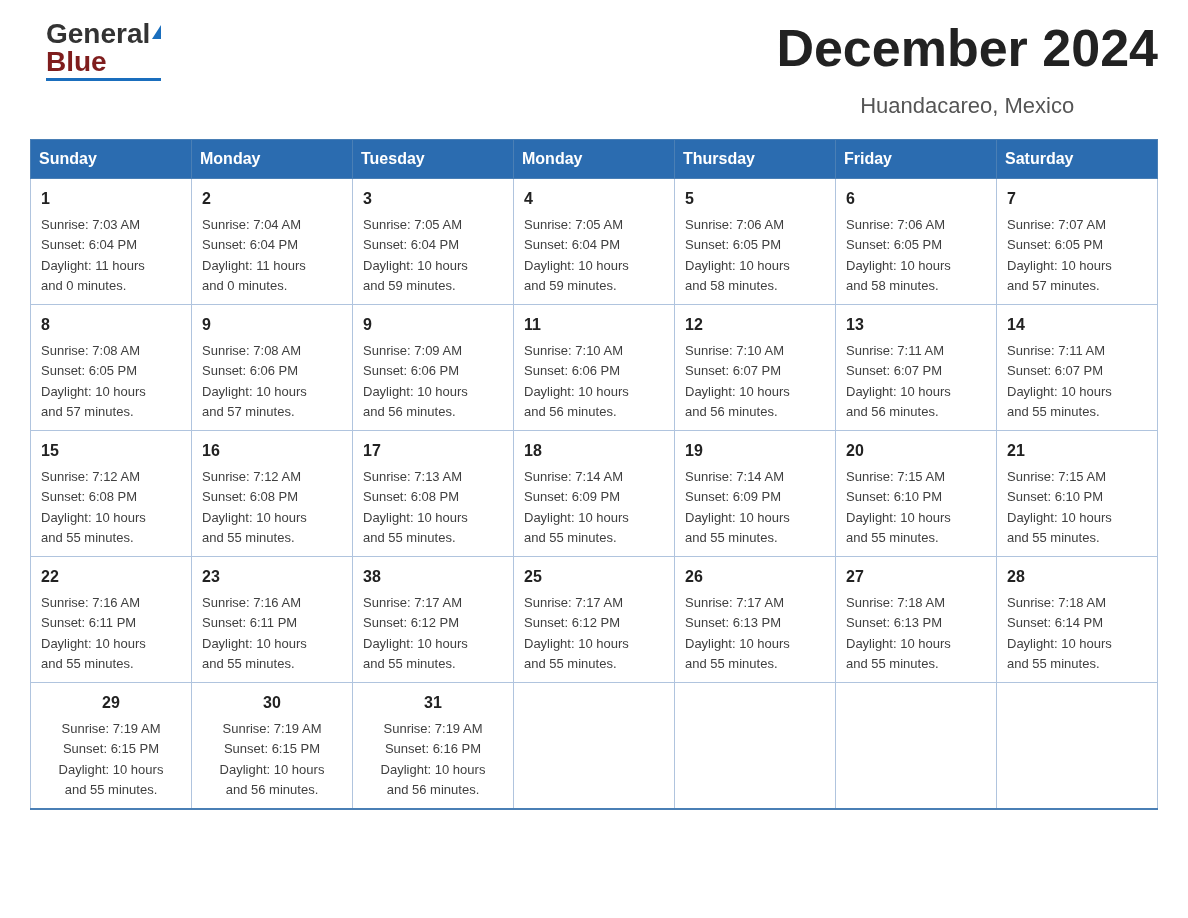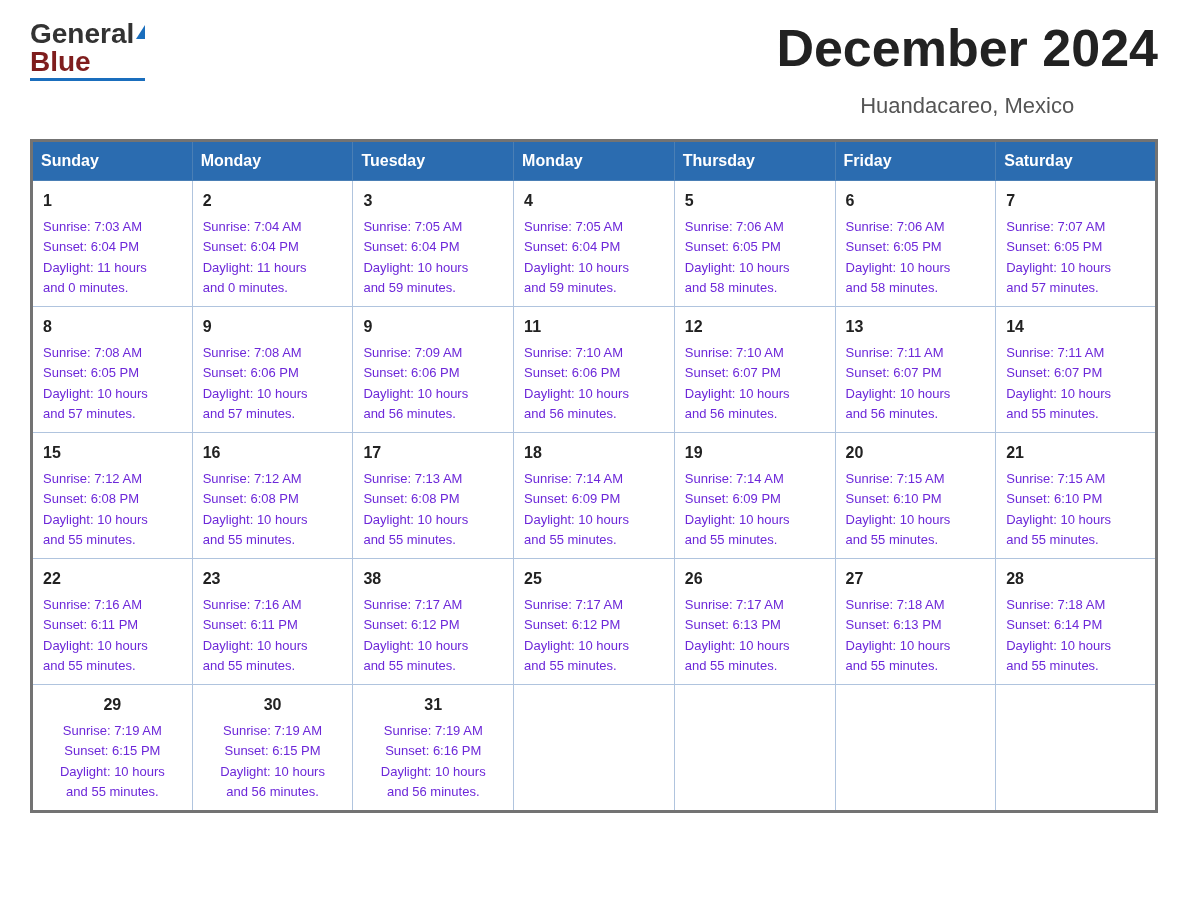--- a/index.html
+++ b/index.html
@@ -13,20 +13,21 @@
     .header {
       display: flex;
       justify-content: space-between;
       align-items: flex-start;
       margin-bottom: 20px;
     }
     .logo {
       display: flex;
       flex-direction: column;
       align-items: flex-start;
+      margin-left: 16px;
     }
     .logo-text {
       font-size: 28px;
       font-weight: bold;
       color: #333;
       line-height: 1;
     }
     .logo-text span.general { color: #333; }
     .logo-triangle {
       display: inline-block;
@@ -55,21 +56,21 @@
       line-height: 1.1;
     }
     .location {
       font-size: 22px;
       color: #555;
       margin-top: 16px;
     }
     .calendar-table {
       width: 100%;
       border-collapse: collapse;
-      border: 3px solid #737373;
+      border: 1px solid #737373;
     }
     .calendar-table th {
       background: #2b6cb0;
       color: #fff;
       padding: 10px 8px;
       font-size: 16px;
       font-weight: bold;
       text-align: left;
       border: 1px solid #4a7fb5;
     }
@@ -85,21 +86,21 @@
     }
     .day-number {
       font-size: 16px;
       font-weight: bold;
       color: #222;
       display: block;
       margin-bottom: 4px;
     }
     .day-info {
       font-size: 13px;
-      color: #6d28d9;
+      color: #404040;
       line-height: 1.55;
     }
     .empty-cell {
       background: #fff;
     }
     tr:last-child td {
       border-bottom: 2px solid #4a7fb5;
       text-align: center;
     }
   </style>

